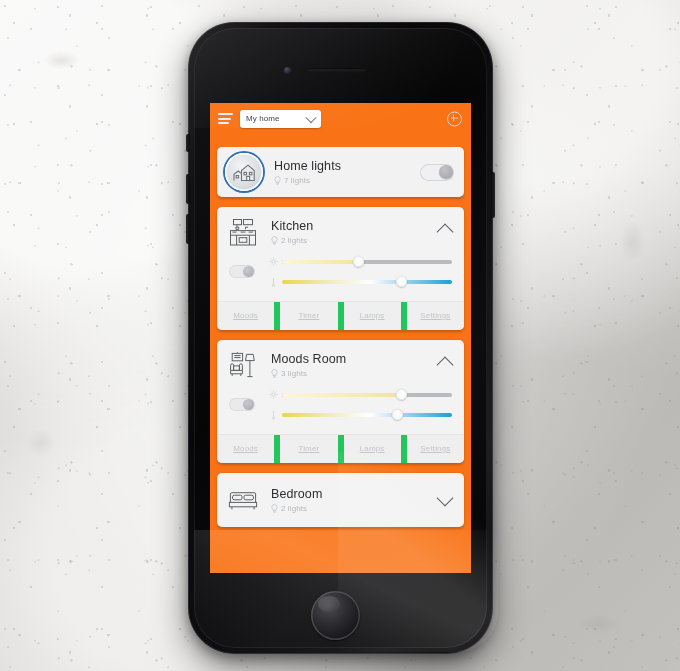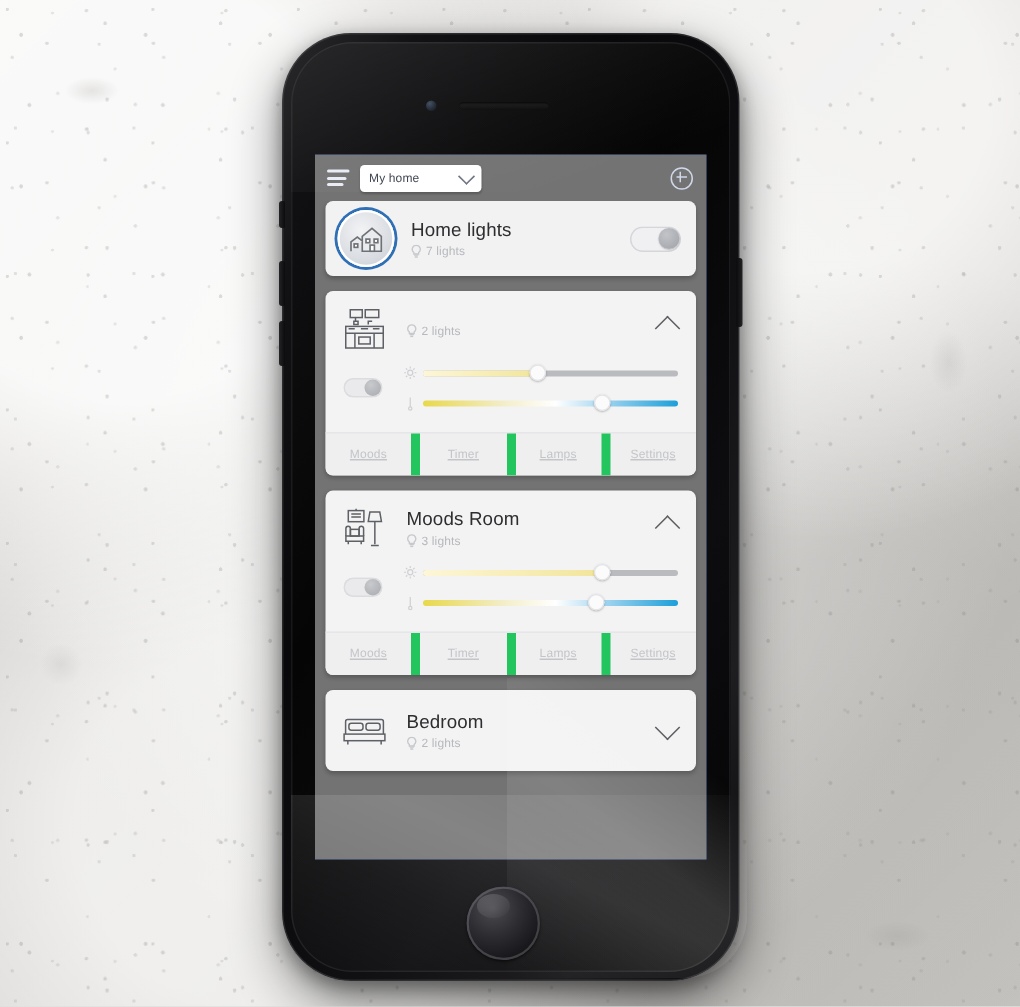--- a/index.html
+++ b/index.html
@@ -190,23 +190,24 @@
     top: 81px;
     width: 261px;
     height: 470px;
     overflow: hidden;
     background: #3b5ba5;
   }
 
   #app {
     position: absolute;
     inset: 0;
-    background: #737373;
+    background: #f97316;
     display: flex;
     flex-direction: column;
+    gap: 13px;
   }
 
   
   #topbar {
     height: 31px;
     flex: 0 0 31px;
     display: flex;
     align-items: center;
     padding: 0 8px;
     position: relative;
@@ -542,20 +543,21 @@
                     <path d="M9 7v2.2M9.5 9.2h-1.6v2.1h2.8V9.2z"></path>
                     <path d="M17.5 11.3v-2.1h2.6"></path>
                     <rect x="2.5" y="12.6" width="25" height="14.4"></rect>
                     <path d="M2.5 17.2h25M8.6 17.2v9.8M21.4 17.2v9.8"></path>
                     <rect x="11.2" y="19.7" width="7.6" height="4.6"></rect>
                     <path d="M4.4 14.1h4.1M12.6 14.1h4.8M20.6 14.1h4.4"></path>
                   </g>
                 </svg>
               </div>
               <div class="room-texts">
+                <div class="card-title">Kitchen</div>
                 <div class="card-sub">
                   <svg width="7" height="9" viewBox="0 0 7 9">
                     <g fill="none" stroke="#c6c8cc" stroke-width="0.9">
                       <path d="M3.5 0.6a2.6 2.6 0 0 0-1.6 4.7v1h3.2v-1A2.6 2.6 0 0 0 3.5 0.6z"></path>
                       <path d="M2.1 7.1h2.8M2.5 8.3h2"></path>
                     </g>
                   </svg>
                   <span class="card-sub-text">2 lights</span>
                 </div>
               </div>

